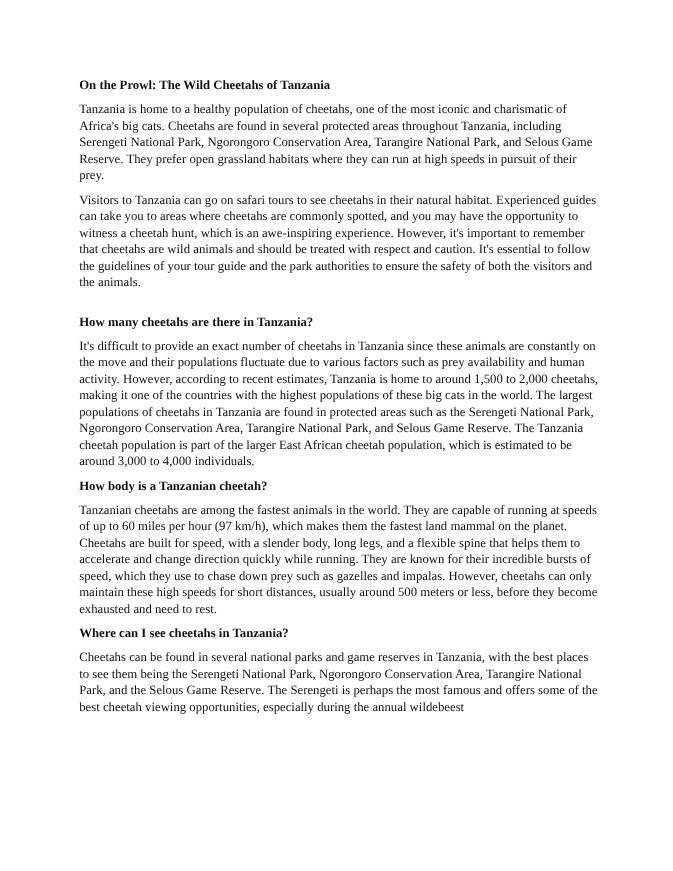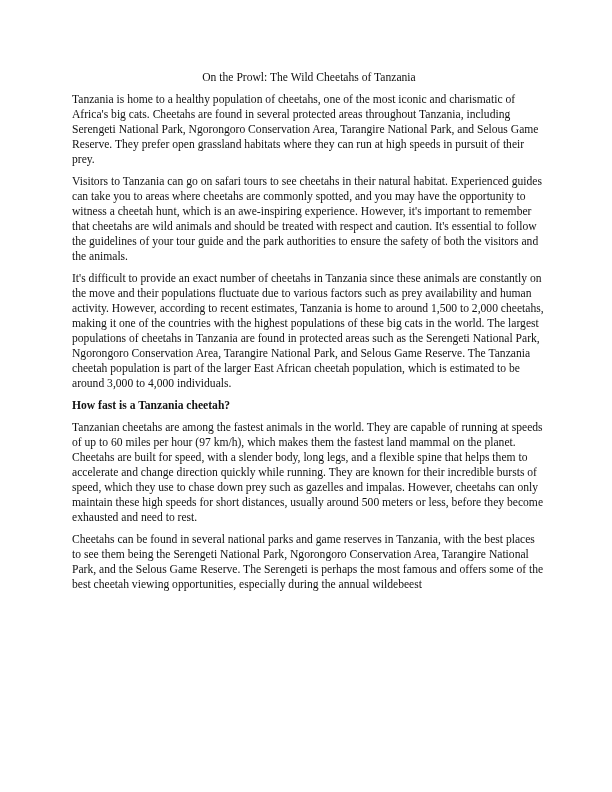--- a/index.html
+++ b/index.html
@@ -3,37 +3,39 @@
 <meta charset="utf-8">
 <style>
   html, body { margin: 0; padding: 0; background: #ffffff; }
   body { width: 612px; height: 792px; position: relative; overflow: hidden; }
   .page {
     position: absolute; left: 72px; top: 70px; width: 474px;
     font-family: "Liberation Serif", "DejaVu Serif", serif;
     font-size: 11.6px; line-height: 15px; color: #111111;
   }
   .title {
-    text-align: center; font-weight: normal; margin: 0 0 7px 0;
+    text-align: left; font-weight: bold; margin: 0 0 7px 0;
     font-size: 11.6px; line-height: 15px;
   }
   p { margin: 0 0 7px 0; }
   h2 {
     font-size: 11.6px; font-weight: bold; margin: 0 0 7px 0; line-height: 15px;
   }
   .gap-lg { margin-top: 21px; }
 </style>
 </head>
 <body>
 
 <div class="page">
   <div class="title">On the Prowl: The Wild Cheetahs of Tanzania</div>
 
   <p>Tanzania is home to a healthy population of cheetahs, one of the most iconic and charismatic of Africa's big cats. Cheetahs are found in several protected areas throughout Tanzania, including Serengeti National Park, Ngorongoro Conservation Area, Tarangire National Park, and Selous Game Reserve. They prefer open grassland habitats where they can run at high speeds in pursuit of their prey.</p>
   <p>Visitors to Tanzania can go on safari tours to see cheetahs in their natural habitat. Experienced guides can take you to areas where cheetahs are commonly spotted, and you may have the opportunity to witness a cheetah hunt, which is an awe-inspiring experience. However, it's important to remember that cheetahs are wild animals and should be treated with respect and caution. It's essential to follow the guidelines of your tour guide and the park authorities to ensure the safety of both the visitors and the animals.</p>
 
+  <h2 class="gap-lg">How many cheetahs are there in Tanzania?</h2>
   <p>It's difficult to provide an exact number of cheetahs in Tanzania since these animals are constantly on the move and their populations fluctuate due to various factors such as prey availability and human activity. However, according to recent estimates, Tanzania is home to around 1,500 to 2,000 cheetahs, making it one of the countries with the highest populations of these big cats in the world. The largest populations of cheetahs in Tanzania are found in protected areas such as the Serengeti National Park, Ngorongoro Conservation Area, Tarangire National Park, and Selous Game Reserve. The Tanzania cheetah population is part of the larger East African cheetah population, which is estimated to be around 3,000 to 4,000 individuals.</p>
 
-  <h2>How fast is a Tanzania cheetah?</h2>
+  <h2>How body is a Tanzanian cheetah?</h2>
   <p>Tanzanian cheetahs are among the fastest animals in the world. They are capable of running at speeds of up to 60 miles per hour (97 km/h), which makes them the fastest land mammal on the planet. Cheetahs are built for speed, with a slender body, long legs, and a flexible spine that helps them to accelerate and change direction quickly while running. They are known for their incredible bursts of speed, which they use to chase down prey such as gazelles and impalas. However, cheetahs can only maintain these high speeds for short distances, usually around 500 meters or less, before they become exhausted and need to rest.</p>
 
+  <h2>Where can I see cheetahs in Tanzania?</h2>
   <p>Cheetahs can be found in several national parks and game reserves in Tanzania, with the best places to see them being the Serengeti National Park, Ngorongoro Conservation Area, Tarangire National Park, and the Selous Game Reserve. The Serengeti is perhaps the most famous and offers some of the best cheetah viewing opportunities, especially during the annual wildebeest</p>
 </div>
 
 </body></html>

